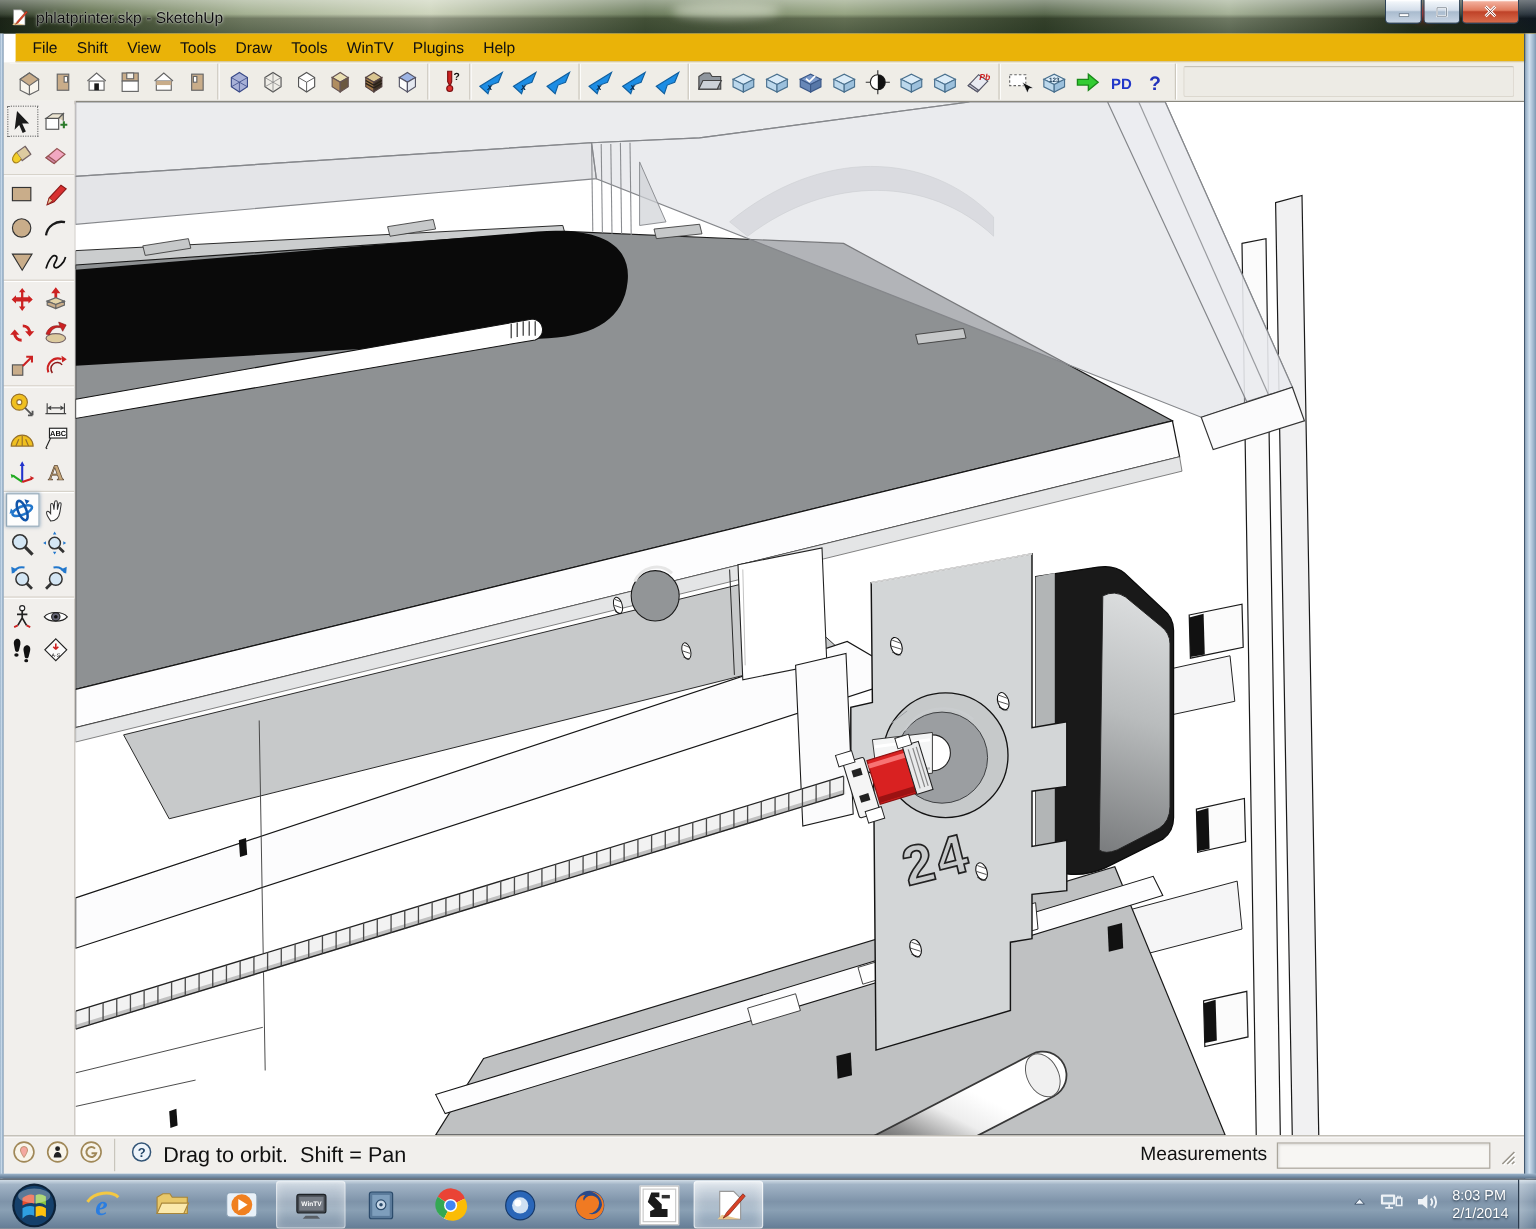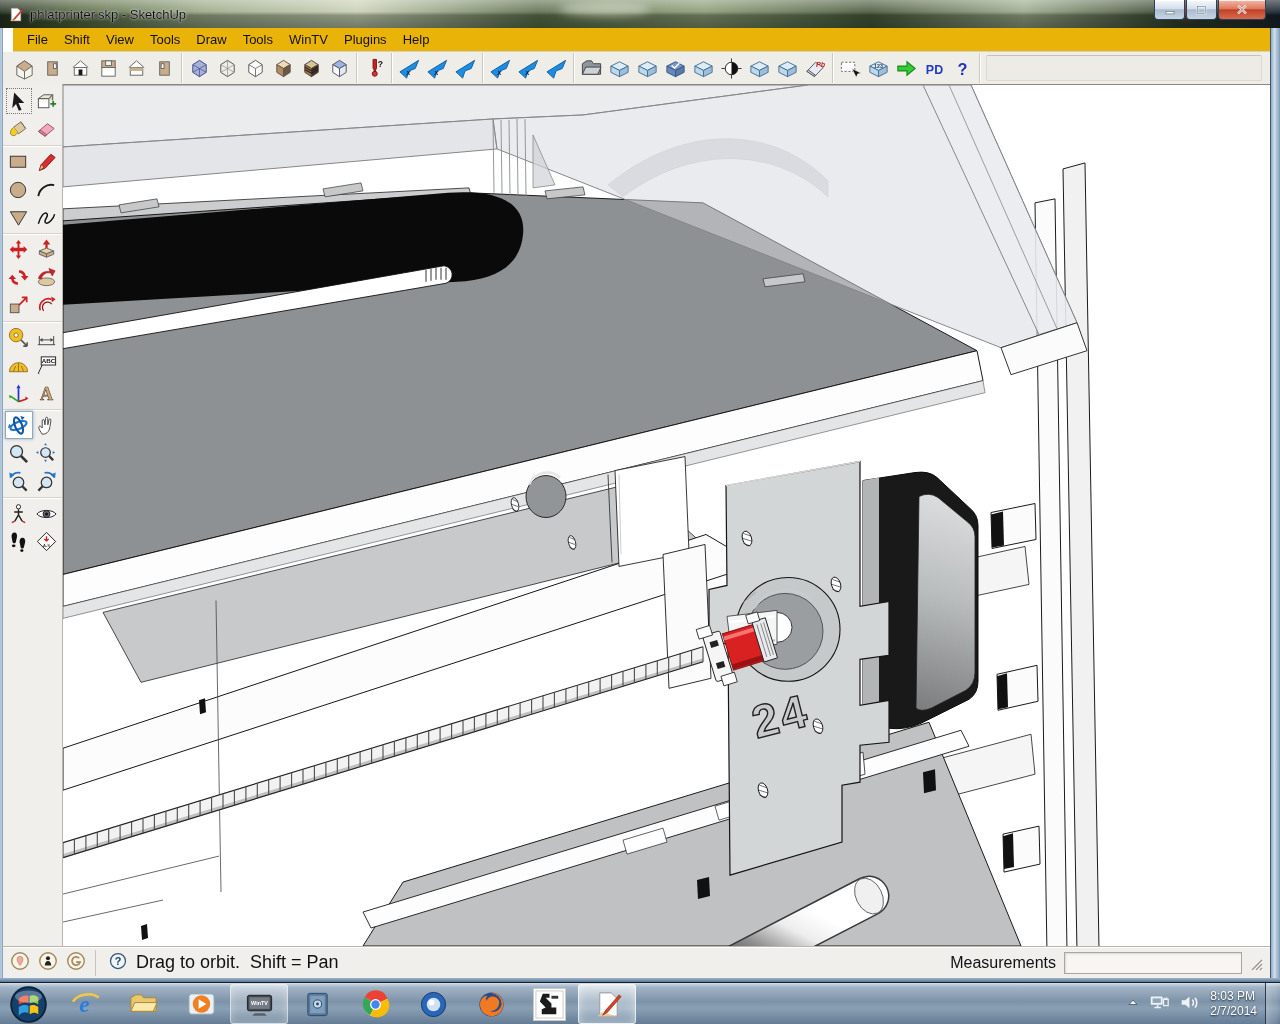--- a/index.html
+++ b/index.html
@@ -981,19 +981,19 @@
           </svg>
       </span>
       <span>
         <svg viewBox="0 0 24 24">
           <path d="M4 10v5h4l4.5 3.8V6L8 10z" fill="#eef2f6"></path>
           <path d="M15.5 9.5a4.5 4.5 0 0 1 0 6.5M18.5 7.5a8 8 0 0 1 0 10.5" stroke="#eef2f6" stroke-width="1.8" fill="none"></path>
           </svg>
       </span>
       <div class="clock">
         <div>8:03 PM</div>
-        <div>2/7/2014</div>
+        <div>2/1/2014</div>
       </div>
       <div class="showdesk"></div>
     </div>
   </div>
 
 </div>
 
 </body></html>

